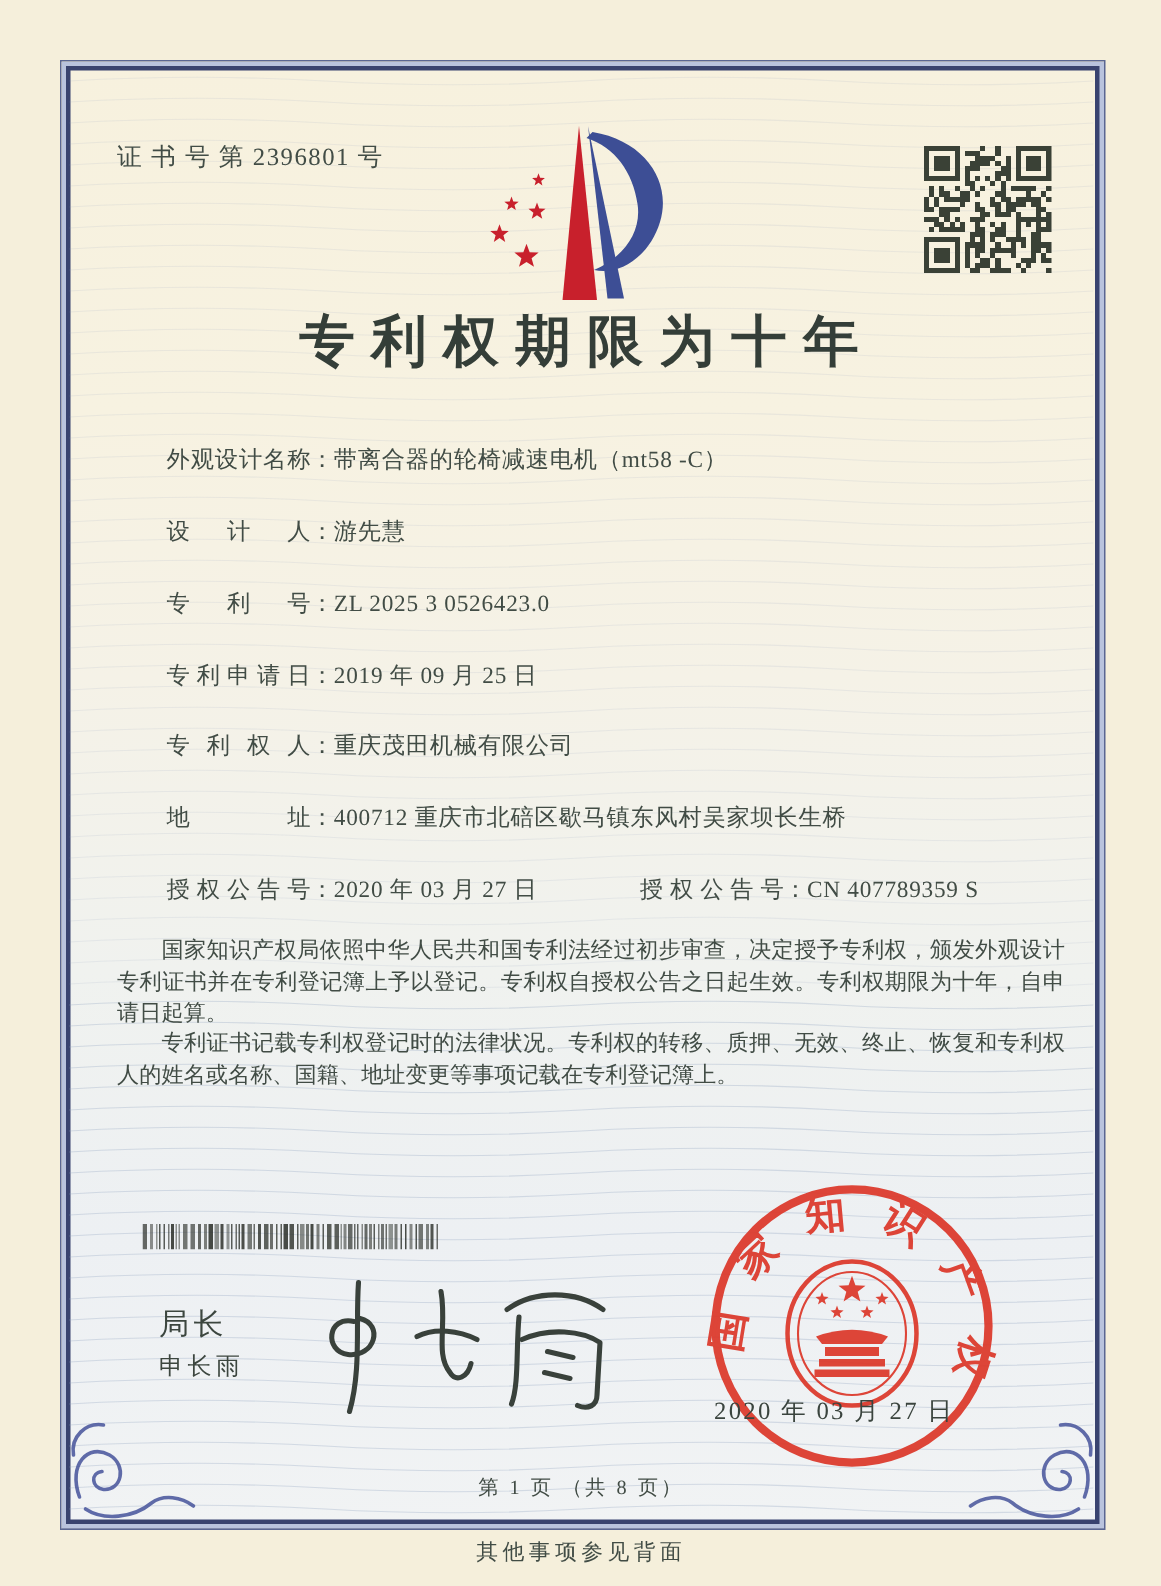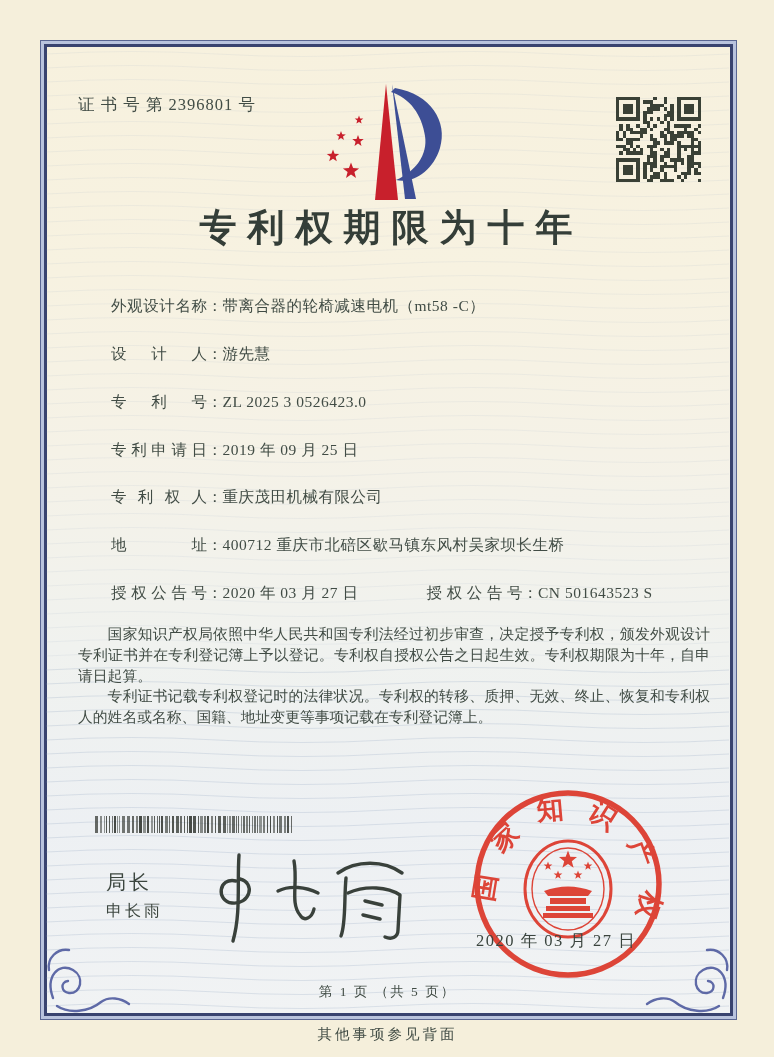--- a/index.html
+++ b/index.html
@@ -486,21 +486,21 @@
   <div class="row" style="top:440px">
     <span class="flabel">专利申请日</span><span>：</span><span class="fvalue">2019 年 09 月 25 日</span>
   </div>
   <div class="row" style="top:487px">
     <span class="flabel">专利权人</span><span>：</span><span class="fvalue">重庆茂田机械有限公司</span>
   </div>
   <div class="row" style="top:535px">
     <span class="flabel">地址</span><span>：</span><span class="fvalue">400712 重庆市北碚区歇马镇东风村吴家坝长生桥</span>
   </div>
   <div class="row" style="top:583px">
-    <span class="flabel">授权公告号</span><span>：</span><span class="grant-date-value">2020 年 03 月 27 日</span><span class="flabel">授权公告号</span><span>：</span><span class="fvalue">CN 501643523 S</span>
+    <span class="flabel">授权公告号</span><span>：</span><span class="grant-date-value">2020 年 03 月 27 日</span><span class="flabel">授权公告号</span><span>：</span><span class="fvalue">CN 407789359 S</span>
   </div>
 
   <div class="paras">
     <p>国家知识产权局依照中华人民共和国专利法经过初步审查，决定授予专利权，颁发外观设计专利证书并在专利登记簿上予以登记。专利权自授权公告之日起生效。专利权期限为十年，自申请日起算。</p>
     <p>专利证书记载专利权登记时的法律状况。专利权的转移、质押、无效、终止、恢复和专利权人的姓名或名称、国籍、地址变更等事项记载在专利登记簿上。</p>
   </div>
 
   <svg id="barcode" class="barcode" viewBox="0 0 200 17" preserveAspectRatio="none">
       <rect x="0" y="0" width="3" height="17" fill="#262a24" opacity="0.81"></rect>
       <rect x="5" y="0" width="2" height="17" fill="#262a24" opacity="0.60"></rect>
@@ -603,16 +603,16 @@
         <path d="M74,105 Q98,96 122,105 L118,110 L78,110 Z"></path>
         <rect x="80" y="112" width="36" height="6"></rect>
         <path d="M76,120 h44 v5 h-44 z"></path>
         <rect x="73" y="127" width="50" height="5"></rect>
       </g>
     </g>
   </svg>
 
   <div class="seal-date">2020 年 03 月 27 日</div>
 
-  <div class="page-info">第 1 页 （共 5 页）</div>
+  <div class="page-info">第 1 页 （共 8 页）</div>
   <div class="back-note">其他事项参见背面</div>
 
 </div>
 
 </body></html>

